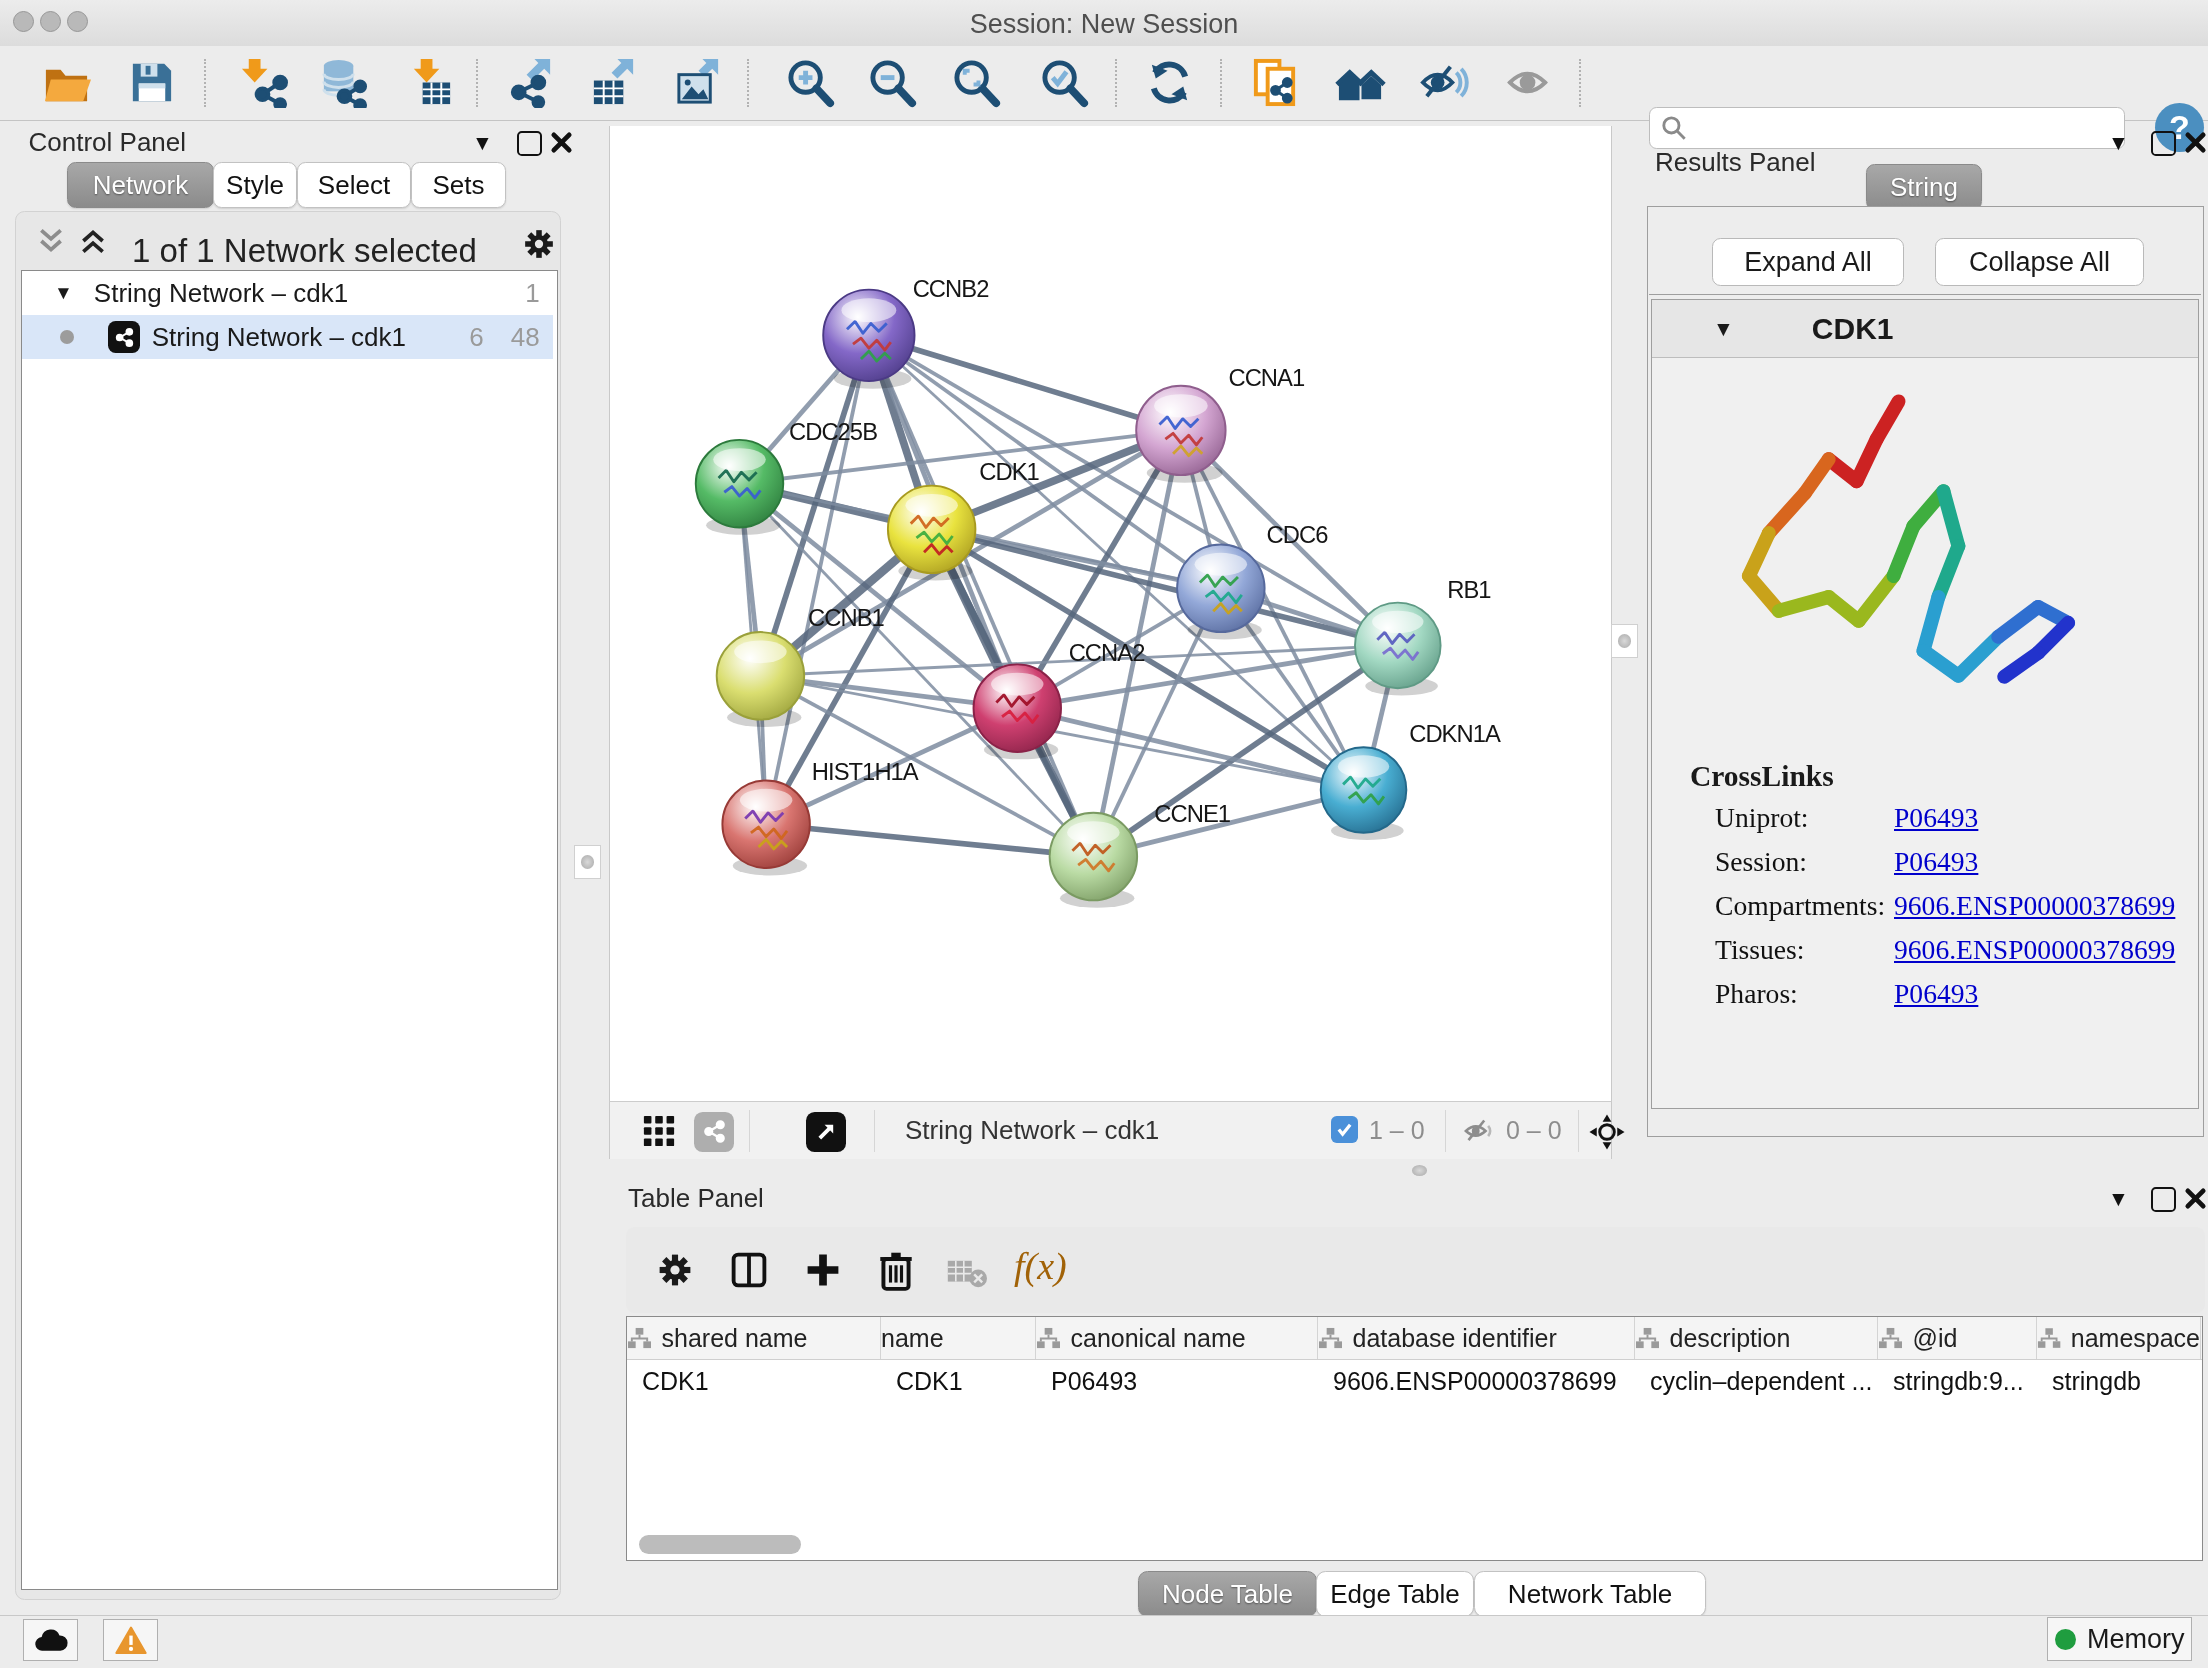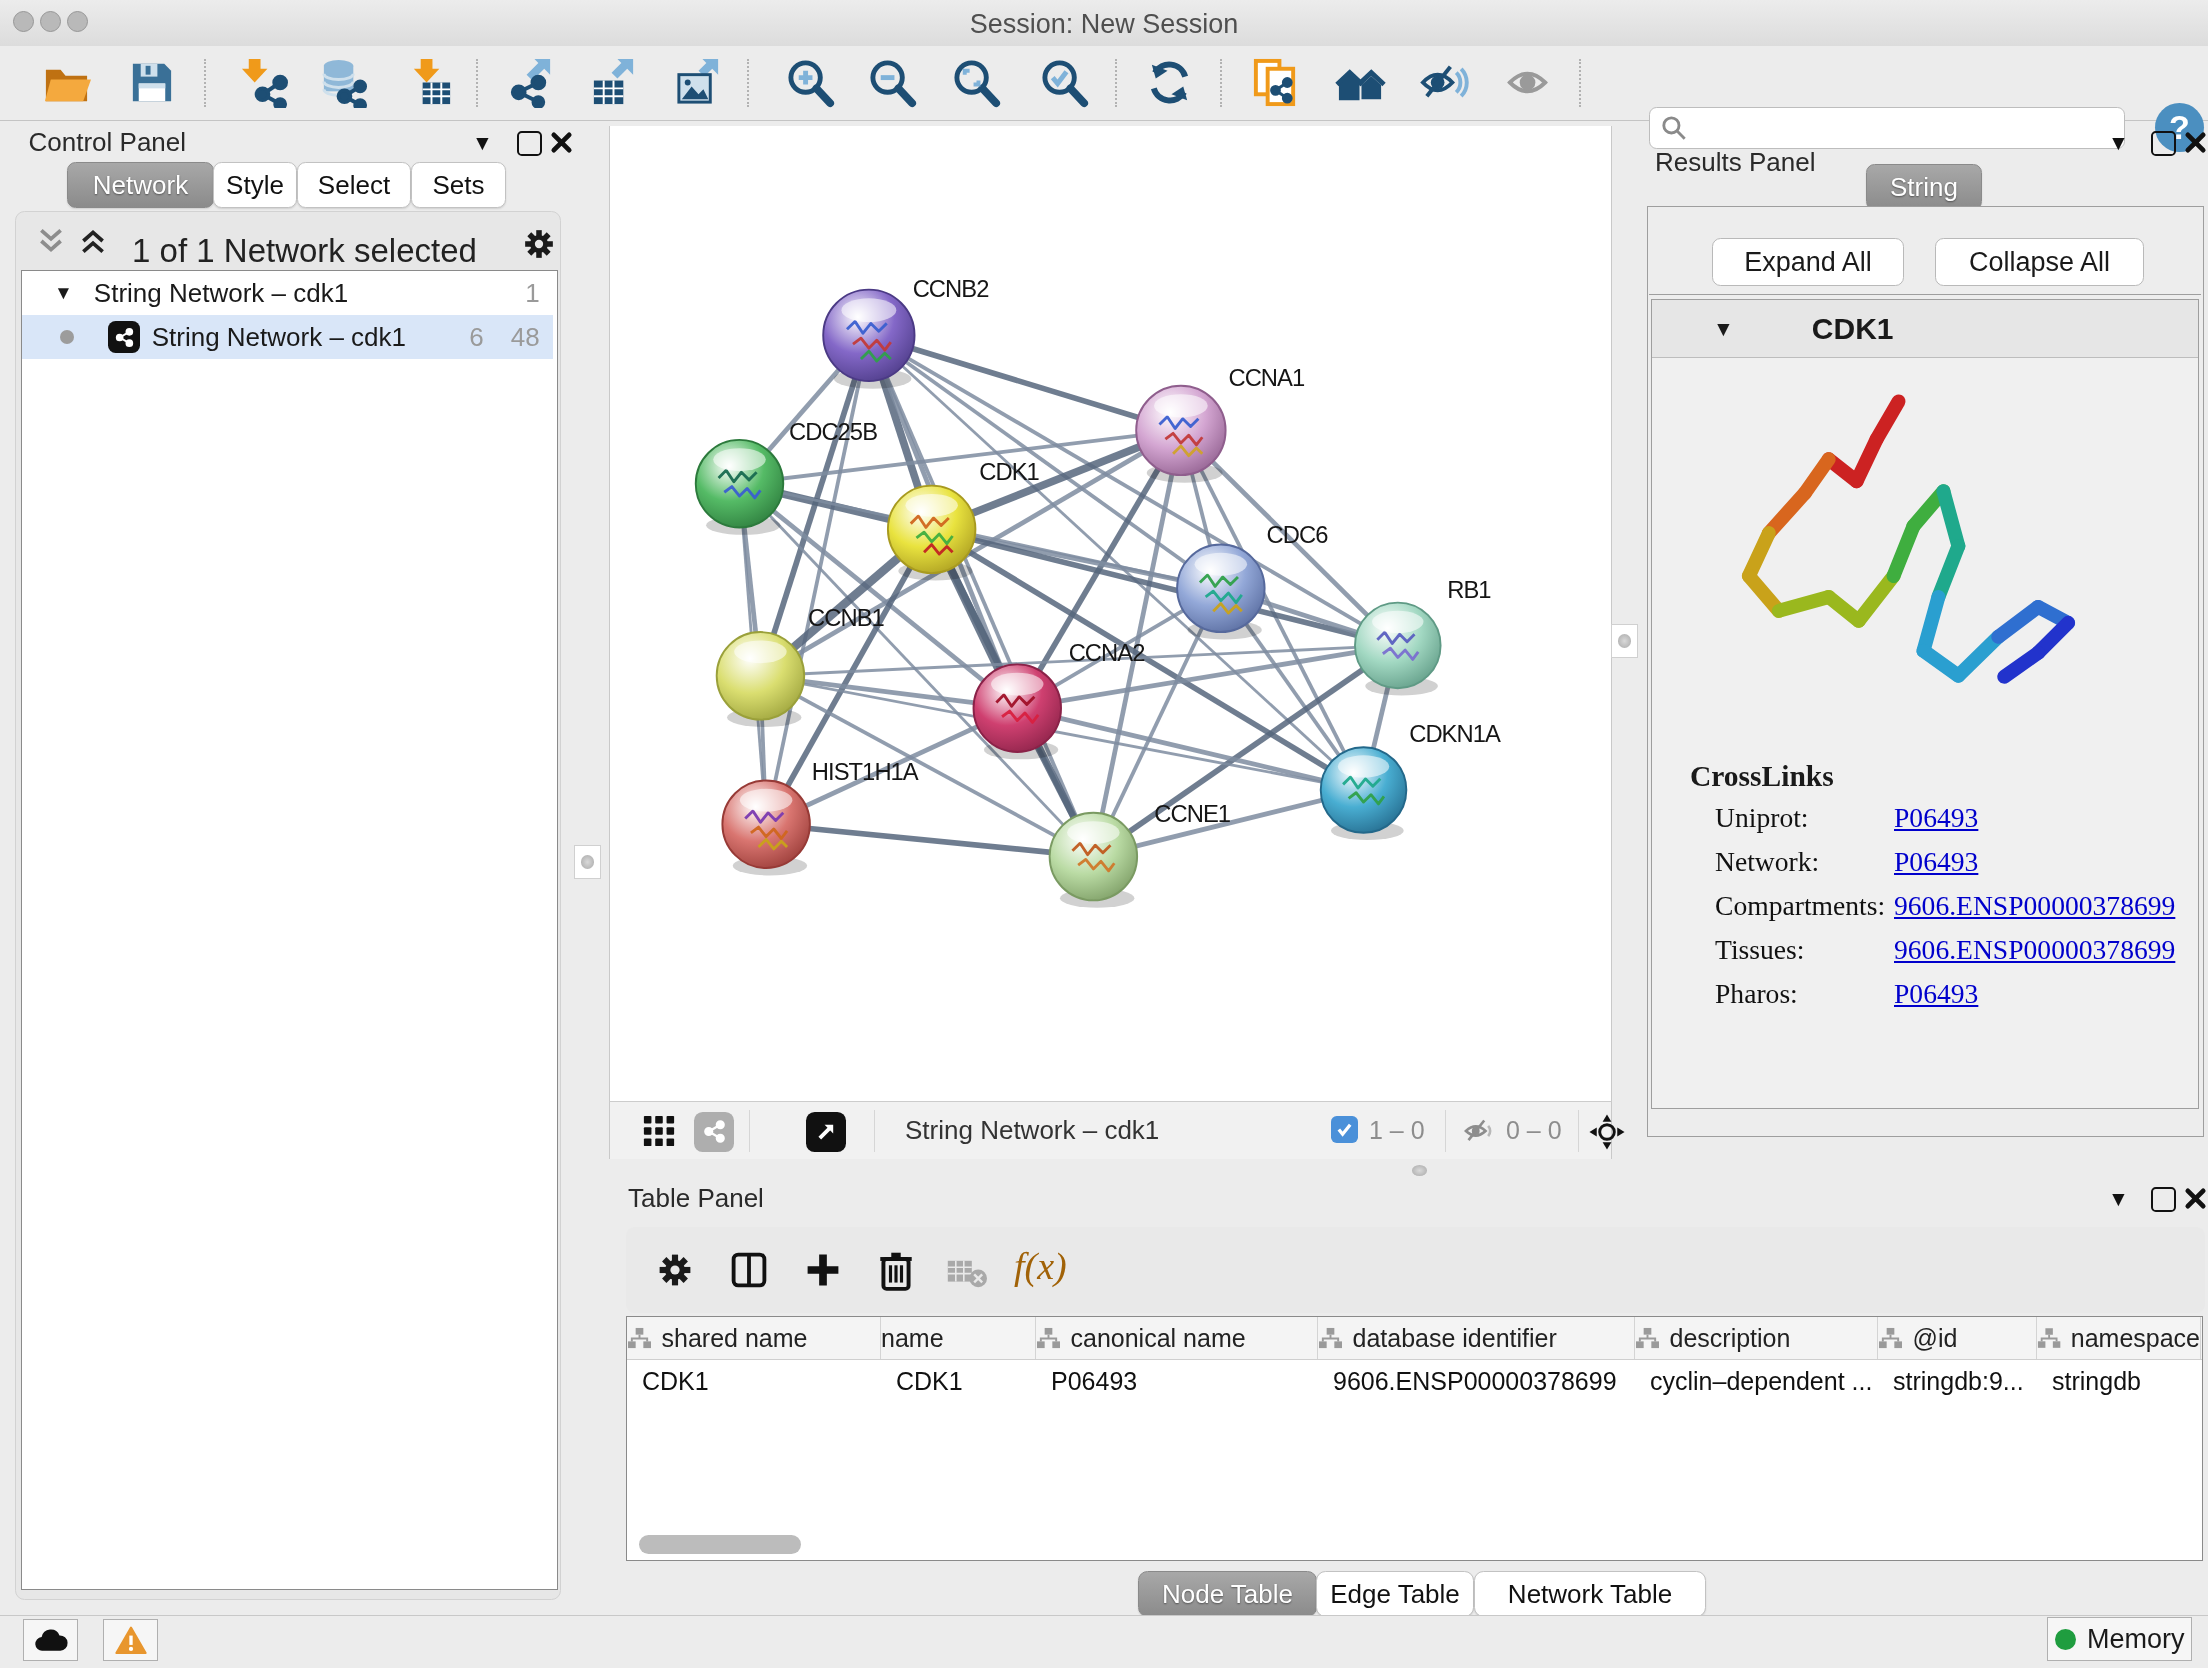--- a/index.html
+++ b/index.html
@@ -597,21 +597,21 @@
         <line x1="360" y1="252" x2="330" y2="282" stroke="#2233cc" stroke-width="14" stroke-linecap="round"></line>
         <line x1="330" y1="282" x2="296" y2="306" stroke="#2233cc" stroke-width="14" stroke-linecap="round"></line>
       </svg>
     <div class="xl" style="margin:5.7px 0 0 38px;font-size:29.5px;font-weight:bold;">CrossLinks</div>
     <div id="crosslinks" class="xl" style="margin-top:9.5px;">
         <div class="xl-row">
           <span class="xl-label">Uniprot:</span>
           <a class="xl-link">P06493</a>
         </div>
         <div class="xl-row">
-          <span class="xl-label">Network:</span>
+          <span class="xl-label">Session:</span>
           <a class="xl-link">P06493</a>
         </div>
         <div class="xl-row">
           <span class="xl-label">Compartments:</span>
           <a class="xl-link">9606.ENSP00000378699</a>
         </div>
         <div class="xl-row">
           <span class="xl-label">Tissues:</span>
           <a class="xl-link">9606.ENSP00000378699</a>
         </div>

